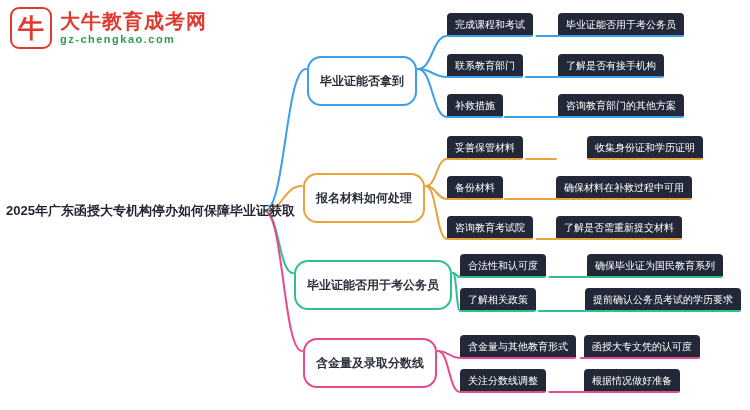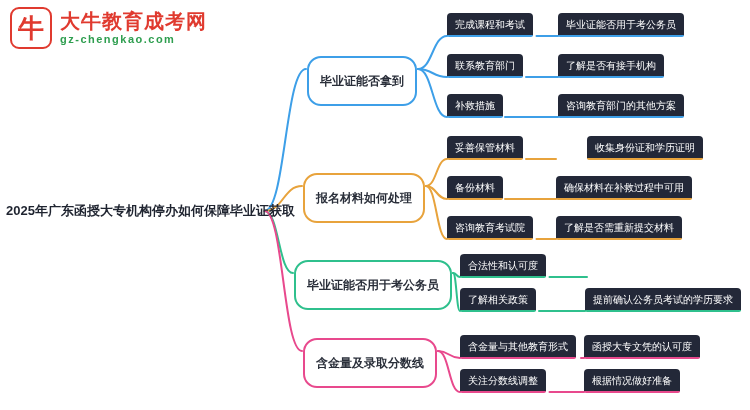--- a/index.html
+++ b/index.html
@@ -83,20 +83,21 @@
   <div class="node" id="det-0-2" style="left: 558px; top: 94px; border-bottom-color: rgb(61, 159, 232);">咨询教育部门的其他方案</div>
 
   <div class="node" id="sub-1-0" style="left: 447px; top: 136px; border-bottom-color: rgb(232, 163, 60);">妥善保管材料</div>
   <div class="node" id="det-1-0" style="left: 556px; top: 136px; border-bottom-color: rgb(232, 163, 60); margin-left: 31px;">收集身份证和学历证明</div>
   <div class="node" id="sub-1-1" style="left: 447px; top: 176px; border-bottom-color: rgb(232, 163, 60);">备份材料</div>
   <div class="node" id="det-1-1" style="left: 556px; top: 176px; border-bottom-color: rgb(232, 163, 60);">确保材料在补救过程中可用</div>
   <div class="node" id="sub-1-2" style="left: 447px; top: 216px; border-bottom-color: rgb(232, 163, 60);">咨询教育考试院</div>
   <div class="node" id="det-1-2" style="left: 556px; top: 216px; border-bottom-color: rgb(232, 163, 60);">了解是否需重新提交材料</div>
 
   <div class="node" id="sub-2-0" style="left: 460px; top: 254px; border-bottom-color: rgb(47, 192, 141);">合法性和认可度</div>
+  <div class="node" id="det-2-0" style="left: 587px; top: 254px; border-bottom-color: rgb(47, 192, 141);">确保毕业证为国民教育系列</div>
   <div class="node" id="sub-2-1" style="left: 460px; top: 288px; border-bottom-color: rgb(47, 192, 141);">了解相关政策</div>
   <div class="node" id="det-2-1" style="left: 585px; top: 288px; border-bottom-color: rgb(47, 192, 141);">提前确认公务员考试的学历要求</div>
 
   <div class="node" id="sub-3-0" style="left: 460px; top: 335px; border-bottom-color: rgb(232, 73, 141);">含金量与其他教育形式</div>
   <div class="node" id="det-3-0" style="left: 584px; top: 335px; border-bottom-color: rgb(232, 73, 141);">函授大专文凭的认可度</div>
   <div class="node" id="sub-3-1" style="left: 460px; top: 369px; border-bottom-color: rgb(232, 73, 141);">关注分数线调整</div>
   <div class="node" id="det-3-1" style="left: 584px; top: 369px; border-bottom-color: rgb(232, 73, 141);">根据情况做好准备</div>
 
 </div>
 

